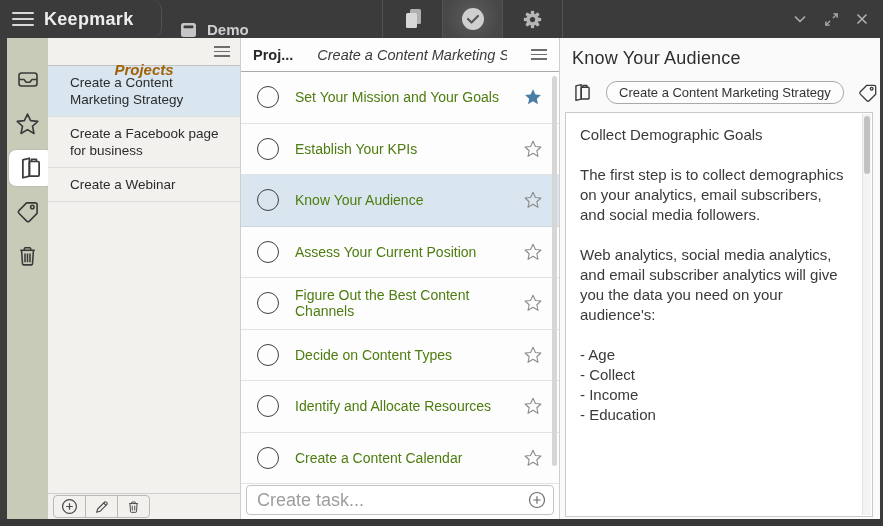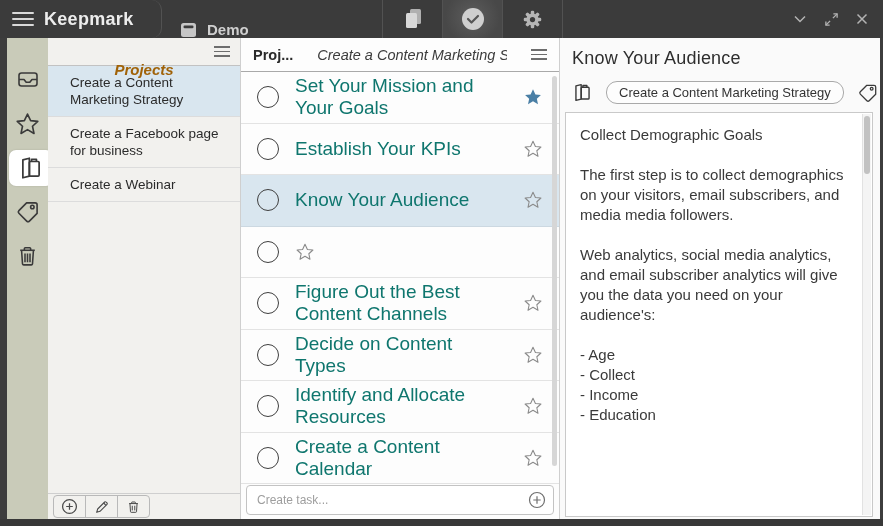--- a/index.html
+++ b/index.html
@@ -65,27 +65,27 @@
   .tasks-header { height:34px; display:flex; align-items:center; padding:0 12px;
     border-bottom:1px solid #a9a9a9; gap:24px; }
   .tasks-header .prefix { font-size:14.5px; font-weight:bold; color:#2b2b2b; white-space:nowrap; }
   .tasks-header .htitle { flex:1; font-size:14.5px; font-style:italic; color:#3c3c3c;
     white-space:nowrap; overflow:hidden; }
   .task-row { height:51.5px; display:flex; align-items:center; gap:16px;
     padding:0 16px 0 16px; border-bottom:1px solid #e3e3e3; cursor:pointer; }
   .task-row.selected { background:#d9e6ef; border-color:#ccd8e1; }
   .task-check { width:22px; height:22px; border:1.6px solid #3f3f3f; border-radius:50%;
     flex:0 0 auto; cursor:pointer; background:transparent; }
-  .task-label { flex:1; font-size:19px; color:#0f766e; }
+  .task-label { flex:1; font-size:14px; color:#4d7c0f; }
   .task-star { flex:0 0 auto; display:flex; cursor:pointer; }
   .tasks-scroll { position:absolute; right:2px; top:38px; width:5px; height:390px;
     background:#d6d6d6; border-radius:3px; }
   .create-task-wrap { position:absolute; left:5px; right:5px; bottom:4px; height:30px; }
   .create-task-wrap input { width:100%; height:30px; border:1px solid #c3c3c3; border-radius:4px;
-    background:#fff; padding:0 32px 0 10px; font-size:12px; color:#333;
+    background:#fff; padding:0 32px 0 10px; font-size:18px; color:#333;
     font-family:"Liberation Sans", sans-serif; outline:none; }
   .create-task-wrap input::placeholder { color:#9e9e9e; }
   .create-task-plus { position:absolute; right:8px; top:6px; cursor:pointer; display:flex; }
 
   
   .detail { position:absolute; left:560px; top:38px; width:320px; height:481px; background:#fafafa; }
   .detail-title { margin:10px 0 0 12px; font-size:18px; color:#2e2e2e; letter-spacing:.2px; }
   .detail-meta { margin:12px 0 0 12px; display:flex; align-items:center; gap:13px; }
   .chip { border:1px solid #a9a9a9; border-radius:11px; padding:3px 12px; font-size:13px;
     color:#333; background:#fdfdfd; white-space:nowrap; cursor:pointer; }
@@ -307,20 +307,21 @@
       <div class="task-check"></div>
       <div class="task-label">Know Your Audience</div>
       <div class="task-star">
         <svg width="20" height="20" viewBox="0 0 24 24">
             <path d="M12 2.8 L14.9 8.9 L21.5 9.6 L16.6 14.1 L18 20.7 L12 17.2 L6 20.7 L7.4 14.1 L2.5 9.6 L9.1 8.9 Z" fill="none" stroke="#8a8a8a" stroke-width="1.3" stroke-linejoin="round"></path>
           </svg>
       </div>
     </div>
     <div class="task-row">
       <div class="task-check"></div>
+      <div class="task-label">Assess Your Current Position</div>
       <div class="task-star">
         <svg width="20" height="20" viewBox="0 0 24 24">
             <path d="M12 2.8 L14.9 8.9 L21.5 9.6 L16.6 14.1 L18 20.7 L12 17.2 L6 20.7 L7.4 14.1 L2.5 9.6 L9.1 8.9 Z" fill="none" stroke="#8a8a8a" stroke-width="1.3" stroke-linejoin="round"></path>
           </svg>
       </div>
     </div>
     <div class="task-row">
       <div class="task-check"></div>
       <div class="task-label">Figure Out the Best Content Channels</div>
       <div class="task-star">
@@ -384,21 +385,21 @@
       <span>
         <svg width="22" height="22" viewBox="0 0 24 24" fill="none" stroke="#3a3a3a" stroke-width="1.4" stroke-linejoin="round" transform="scale(-1,1)">
           <path d="M20.4 13.2 L13.2 20.4 a1.8 1.8 0 0 1 -2.5 0 L3.6 13.3 V5.4 a1.8 1.8 0 0 1 1.8 -1.8 h7.9 l7.1 7.1 a1.8 1.8 0 0 1 0 2.5 Z"></path>
           <circle cx="8" cy="7.4" r="1.5"></circle>
         </svg>
       </span>
     </div>
     <div class="detail-box">
       <div class="body-text">
         <p>Collect Demographic Goals</p>
-        <p>The first step is to collect demographics on your visitors, email subscribers, and media media followers.</p>
+        <p>The first step is to collect demographics on your analytics, email subscribers, and social media followers.</p>
         <p>Web analytics, social media analytics, and email subscriber analytics will give you the data you need on your audience's:</p>
         <div>- Age</div>
         <div>- Collect</div>
         <div>- Income</div>
         <div>- Education</div>
       </div>
       <div class="box-scroll">
         <div class="thumb"></div>
       </div>
     </div>

